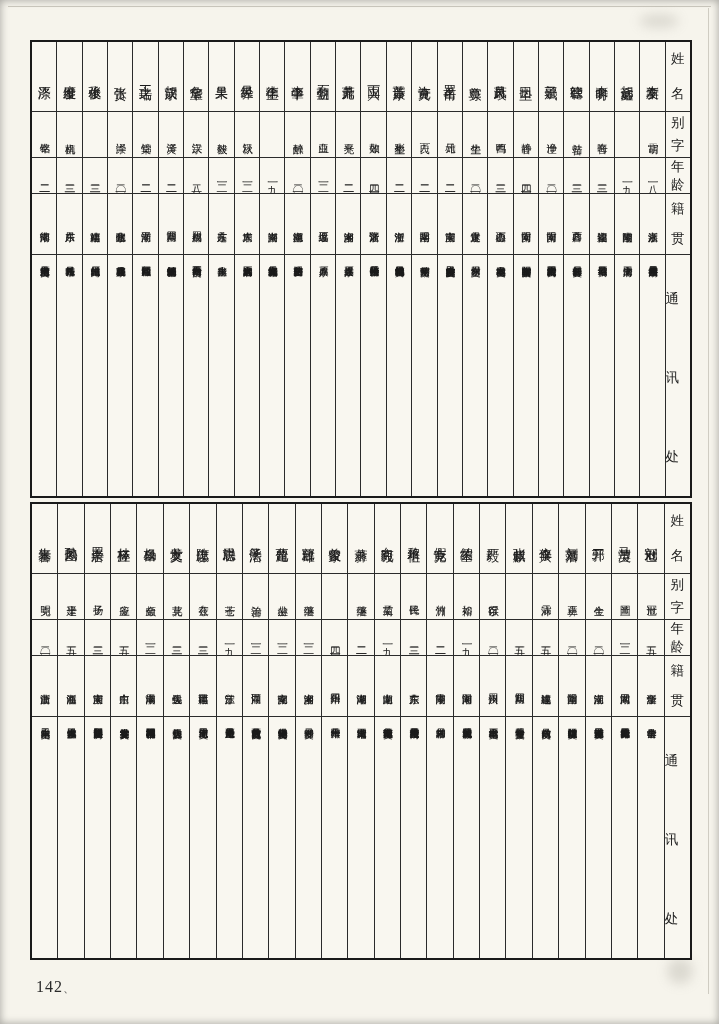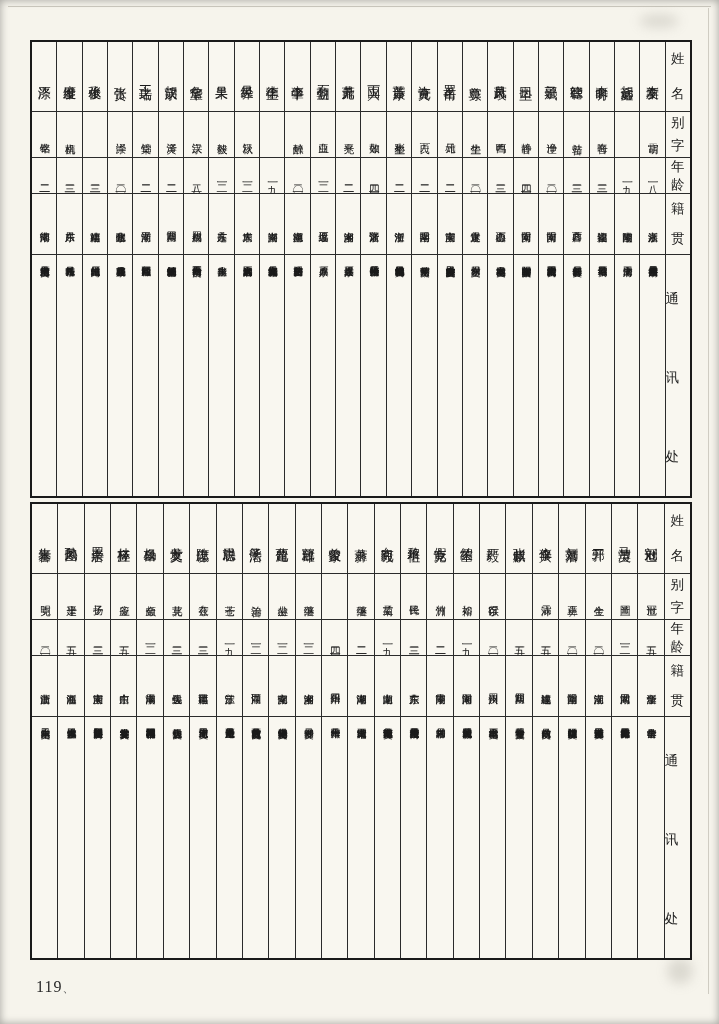--- a/index.html
+++ b/index.html
@@ -935,15 +935,15 @@
           <div class="vcell hcell r-address">
             <span>通</span>
             <span>讯</span>
             <span>处</span>
           </div>
         </div>
       </div>
     </div>
 
   <div id="page-number">
-    <span>119</span><span class="mark">、</span>
+    <span>142</span><span class="mark">、</span>
   </div>
 </div>
 
 </body></html>

